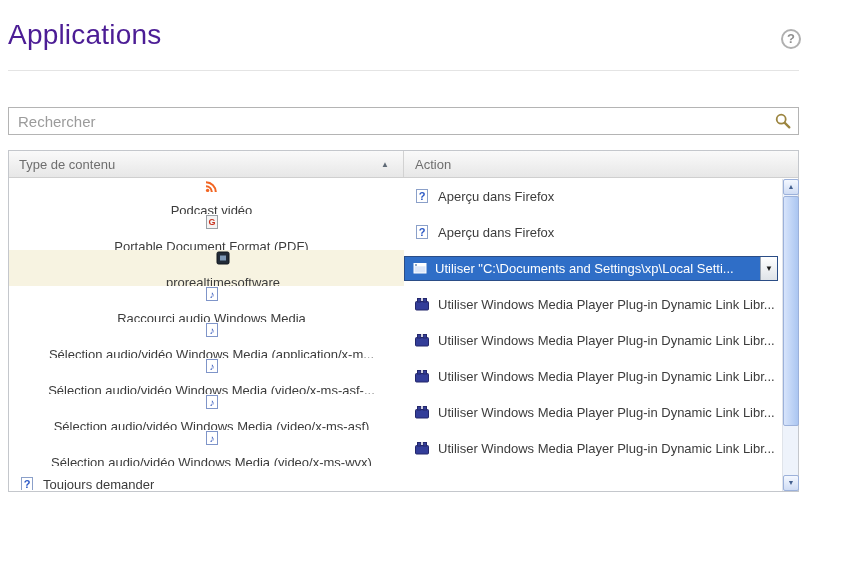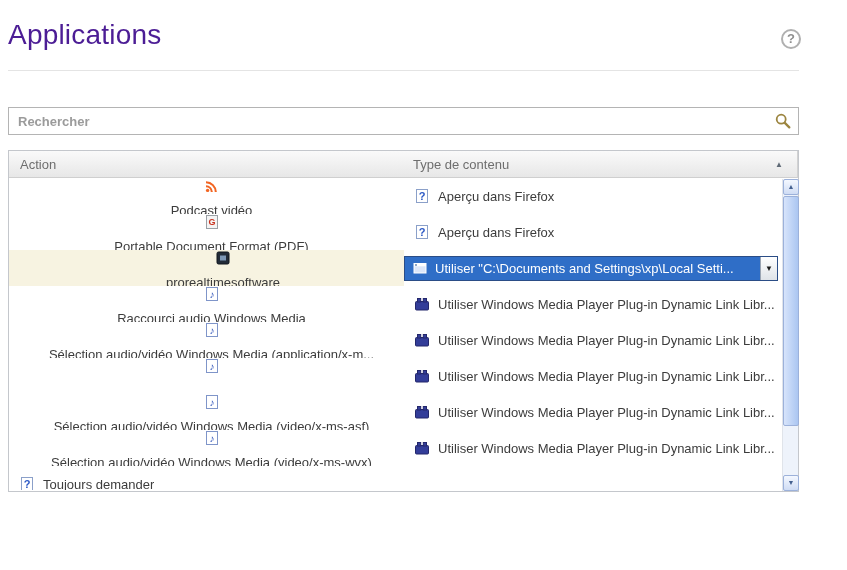--- a/index.html
+++ b/index.html
@@ -17,21 +17,21 @@
     position: absolute; left: 781px; top: 29px; width: 20px; height: 20px;
     border-radius: 50%; border: 2px solid #b0b0b0; color: #8f8f8f;
     font-size: 13px; font-weight: bold; line-height: 16px; text-align: center;
     cursor: pointer;
   }
   .divider { position: absolute; left: 8px; top: 70px; width: 791px; height: 1px; background: #e4e4e4; }
 
   .search-wrap { position: absolute; left: 8px; top: 107px; width: 791px; height: 28px; border: 1px solid #b4b4b4; background: #fff; }
   .search-input {
     position: absolute; inset: 0; width: 100%; height: 100%; border: none; outline: none;
-    padding: 0 30px 0 9px; font-size: 13px; font-family: inherit; color: #a16207; background: transparent; font-weight: bold;
+    padding: 0 30px 0 9px; font-size: 15px; font-family: inherit; color: #a16207; background: transparent;
   }
   .search-input::placeholder { color: #9b9b9b; opacity: 1; }
   .search-icon { position: absolute; right: 6px; top: 4px; width: 18px; height: 18px; }
 
   .table { position: absolute; left: 8px; top: 150px; width: 791px; height: 342px; border: 1px solid #c4c7cc; background: #fff; }
   .thead {
     display: flex; height: 27px; background: linear-gradient(#fafafa, #e7e7e7);
     border-bottom: 1px solid #cfcfcf; color: #6e6e6e; font-size: 13px;
   }
   .th { display: flex; align-items: center; cursor: pointer; }
@@ -93,26 +93,26 @@
     <span class="search-icon">
       <svg viewBox="0 0 20 20" width="18" height="18">
         <circle cx="8" cy="8" r="5" fill="none" stroke="#9c8540" stroke-width="2"></circle>
         <line x1="12" y1="12" x2="17" y2="17" stroke="#9c8540" stroke-width="2.6" stroke-linecap="round"></line>
       </svg>
     </span>
   </div>
 
   <div class="table">
     <div class="thead">
-      <div class="th th-action">
-        <span>Action</span>
-      </div>
       <div class="th th-type">
         <span>Type de contenu</span>
         <span class="sort-glyph">▲</span>
+      </div>
+      <div class="th th-action">
+        <span>Action</span>
       </div>
     </div>
 
     <div class="tbody" id="tbody">
         <div class="row">
           <div class="cell type">
             <span class="icon">
               <svg viewBox="0 0 16 16">
                 <rect width="16" height="16" fill="#fff"></rect>
                 <circle cx="3.6" cy="12.4" r="1.7" fill="#f26522"></circle>
@@ -221,20 +221,21 @@
           </div>
         </div>
         <div class="row">
           <div class="cell type">
             <span class="icon">
               <svg viewBox="0 0 16 16">
                 <rect x="2.5" y="1.5" width="11" height="13" fill="#fff" stroke="#7f95c9"></rect>
                 <text x="8" y="12" font-size="10" fill="#2b50b8" text-anchor="middle">♪</text>
               </svg>
             </span>
+            <span class="label">Sélection audio/vidéo Windows Media (video/x-ms-asf-...</span>
           </div>
           <div class="cell action">
             <span class="icon">
               <svg viewBox="0 0 16 16">
                 <rect x="1.5" y="5.5" width="13" height="8.5" rx="1" fill="#333d99" stroke="#23276b"></rect>
                 <rect x="3.5" y="2.5" width="3.2" height="3.5" fill="#333d99" stroke="#23276b"></rect>
                 <rect x="9.3" y="2.5" width="3.2" height="3.5" fill="#333d99" stroke="#23276b"></rect>
               </svg>
             </span>
             <span class="label">Utiliser Windows Media Player Plug-in Dynamic Link Libr...</span>

